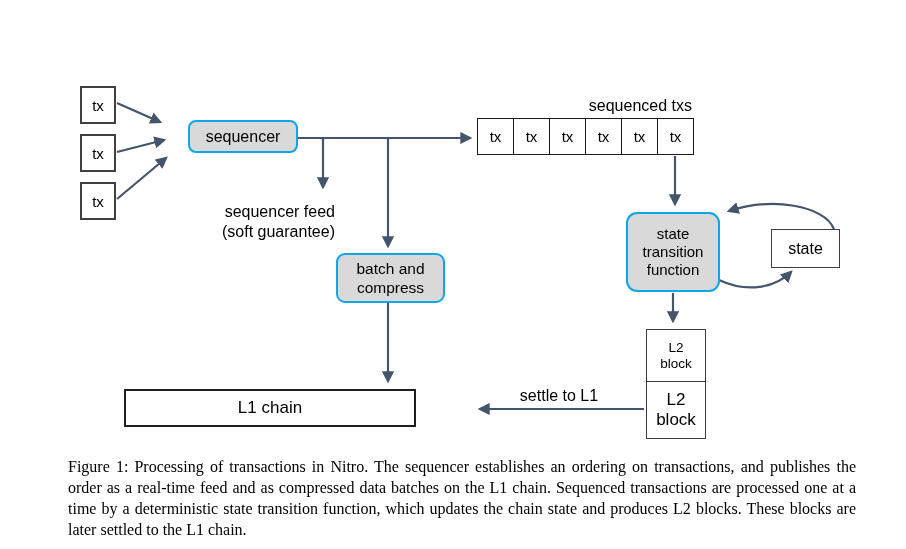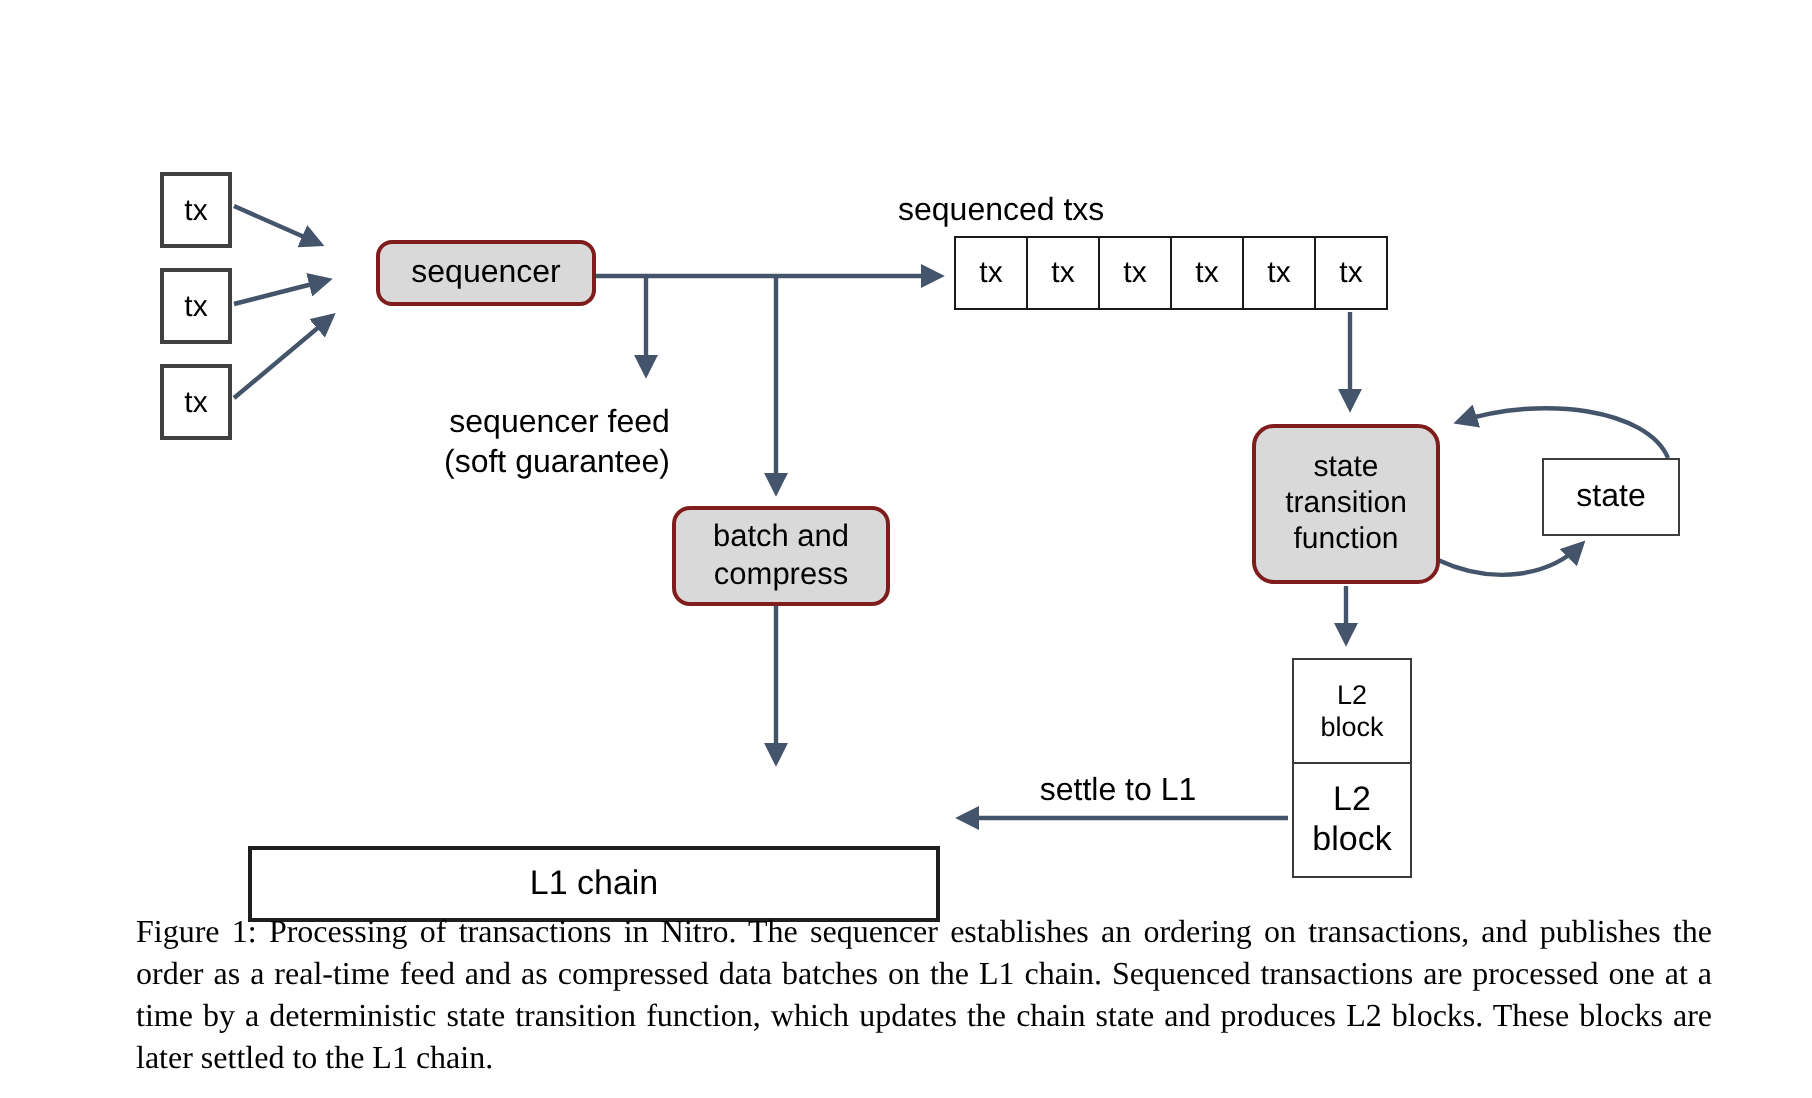--- a/index.html
+++ b/index.html
@@ -23,41 +23,41 @@
     background: #ffffff;
     white-space: pre-line;
   }
   .tx-box {
     width: 36px; height: 38px;
     border: 2px solid #404040;
     font-size: 15px;
   }
   .shaded {
     background: #d9d9d9;
-    border: 2px solid #7f1d1d;
+    border: 2px solid #0ea5e9;
   }
   .seq-box {
     left: 188px; top: 120px; width: 110px; height: 33px;
     border-radius: 8px; font-size: 16px;
   }
   .batch-box {
     left: 336px; top: 253px; width: 109px; height: 50px;
     border-radius: 9px; font-size: 15.5px; line-height: 19px;
   }
   .stf-box {
     left: 626px; top: 212px; width: 94px; height: 80px;
     border-radius: 11px; font-size: 15px; line-height: 18px;
   }
   .state-box {
     left: 771px; top: 229px; width: 69px; height: 39px;
     border: 1.5px solid #3d3d3d; font-size: 16px;
   }
   .l1-box {
-    left: 124px; top: 389px; width: 346px; height: 38px;
-    border: 2px solid #1f1f1f; font-size: 17px; margin-top: 34px;
+    left: 124px; top: 389px; width: 292px; height: 38px;
+    border: 2px solid #1f1f1f; font-size: 17px;
   }
   .l2-top {
     left: 646px; top: 329px; width: 60px; height: 53px;
     border: 1.5px solid #3a3a3a; font-size: 13.5px; line-height: 16px;
   }
   .l2-bottom {
     left: 646px; top: 381px; width: 60px; height: 58px;
     border: 1.5px solid #3a3a3a; font-size: 17px; line-height: 20px;
   }
   .seq-row { position: absolute; left: 477px; top: 118px; display: flex; }
@@ -70,21 +70,21 @@
     display: flex; align-items: center; justify-content: center;
     font-size: 15px;
   }
   .seq-cell:first-child { margin-left: 0; }
   .lbl {
     position: absolute;
     font-size: 16px;
     line-height: 20px;
     white-space: pre-line;
   }
-  .lbl-seqtxs { left: 449px; top: 96px; width: 215px; text-align: left; }
+  .lbl-seqtxs { left: 477px; top: 96px; width: 215px; text-align: right; }
   .lbl-feed { left: 222px; top: 202px; text-align: right; }
   .lbl-settle { left: 474px; top: 386px; width: 170px; text-align: center; }
   .caption {
     position: absolute;
     left: 68px; top: 456px; width: 788px;
     font-family: "Liberation Serif", serif;
     font-size: 16px; line-height: 21px;
     text-align: justify;
     color: #000000;
   }

